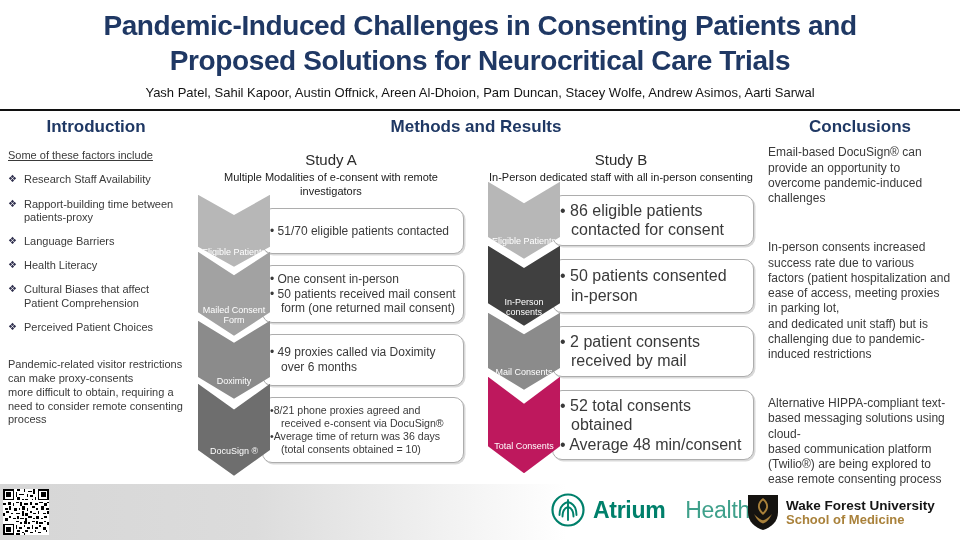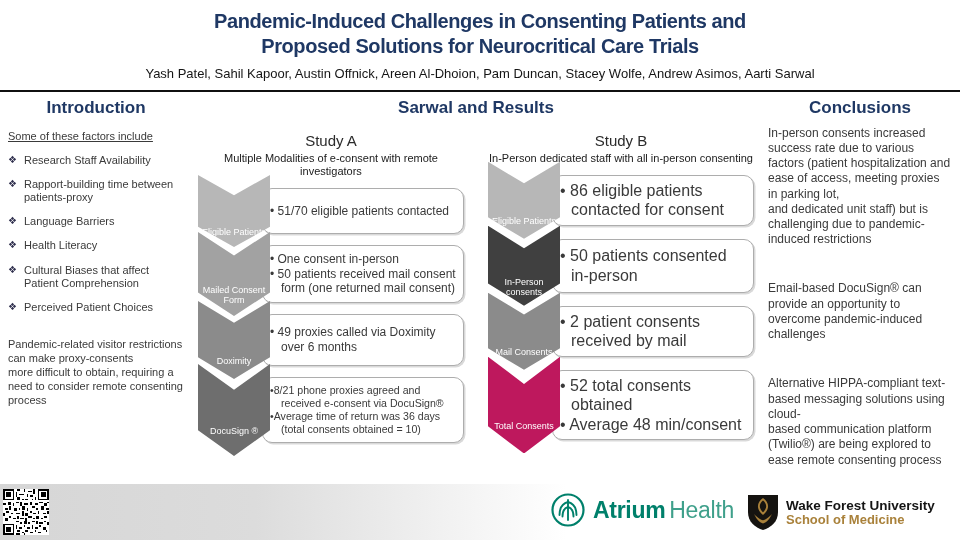--- a/index.html
+++ b/index.html
@@ -4,21 +4,21 @@
 <style>
   html,body{margin:0;padding:0;background:#888;}
   .poster{
     position:relative;width:960px;height:540px;background:#ffffff;
     font-family:"Liberation Sans",sans-serif;color:#3a3a3a;overflow:hidden;
     margin:0 auto;
   }
   
   .hdr{padding-top:9px;text-align:center;}
   .title{
-    color:var(--accent-navy);font-weight:bold;font-size:20px;line-height:1.24;
+    color:var(--accent-navy);font-weight:bold;font-size:28px;line-height:1.24;
     letter-spacing:-0.4px;white-space:pre-line;margin:0 28px;text-align:center;
   }
   .authors{font-size:13px;color:#151515;margin-top:7px;}
   .hdr-rule{border:none;border-top:2px solid #101010;margin:9px 0 0 0;}
   
   .cols{display:flex;align-items:flex-start;padding:4px 8px 0 8px;}
   .col-h{color:var(--accent-navy);font-weight:bold;font-size:17px;text-align:center;margin:2px 0 8px 0;}
   
   .intro{width:176px;flex:none;}
   .intro-p{font-size:11px;line-height:1.24;text-align:justify;white-space:pre-line;}
@@ -69,21 +69,21 @@
   .concl-p + .concl-p{margin-top:34px;}
   
   .band{
     position:absolute;left:0;bottom:0;width:566px;height:56px;
     background:linear-gradient(90deg,#d6d6d6 0%,#dcdcdc 45%,rgba(255,255,255,0) 100%);
   }
   .qr{position:absolute;left:3px;bottom:3px;width:46px;height:50px;}
   .atrium{position:absolute;left:550px;bottom:12px;display:flex;align-items:center;}
   .atrium .txt{font-size:23px;letter-spacing:-0.3px;margin-left:7px;}
   .atrium .a1{color:var(--atrium-teal);font-weight:bold;}
-  .atrium .a2{color:var(--atrium-teal-light);margin-left:4px;}
+  .atrium .a2{color:var(--atrium-teal-light);margin-left:20px;}
   .wake{position:absolute;left:747px;bottom:9px;display:flex;align-items:center;margin-top:35px;}
   .wake .txt{margin-left:7px;line-height:1.12;}
   .wake .w1{font-size:13.5px;font-weight:bold;color:#141414;}
   .wake .w2{font-size:13px;font-weight:bold;color:var(--wake-gold);}
 </style>
 </head>
 <body>
 
 <div class="poster">
 
@@ -123,21 +123,21 @@
           <div class="factor">
             <span class="b">❖</span>
             <span>Perceived Patient Choices</span>
           </div>
         </div>
       <div class="intro-close">Pandemic-related visitor restrictions can make proxy-consents
 more difficult to obtain, requiring a need to consider remote consenting process</div>
     </div>
 
     <div class="methods">
-      <div class="col-h">Sarwal and Results</div>
+      <div class="col-h">Methods and Results</div>
       <div class="studies">
         <div class="study">
           <div class="study-t">Study A</div>
           <div class="study-s">Multiple Modalities of e-consent with remote investigators</div>
           <div id="flow-a" class="flow-a">
               <div class="flow-row">
                 <div class="chev" style="background: rgb(183, 183, 183);">
                   <div class="chev-label">Eligible Patients</div>
                 </div>
                 <div class="flow-box">
@@ -210,23 +210,23 @@
                 </div>
               </div>
             </div>
         </div>
       </div>
     </div>
 
     <div class="concl">
       <div class="col-h">Conclusions</div>
       <div id="concl-list">
+          <div class="concl-p">Email-based DocuSign® can provide an opportunity to overcome pandemic-induced challenges</div>
           <div class="concl-p">In-person consents increased success rate due to various factors (patient hospitalization and ease of access, meeting proxies in parking lot,
 and dedicated unit staff) but is challenging due to pandemic-induced restrictions</div>
-          <div class="concl-p">Email-based DocuSign® can provide an opportunity to overcome pandemic-induced challenges</div>
           <div class="concl-p">Alternative HIPPA-compliant text-based messaging solutions using cloud-
 based communication platform (Twilio®) are being explored to ease remote consenting process</div>
         </div>
     </div>
   </div>
 
   <div class="band"></div>
 
   <svg class="qr" viewBox="0 0 29 29" shape-rendering="crispEdges">
     <rect x="0" y="0" width="29" height="29" fill="#fff"></rect>

